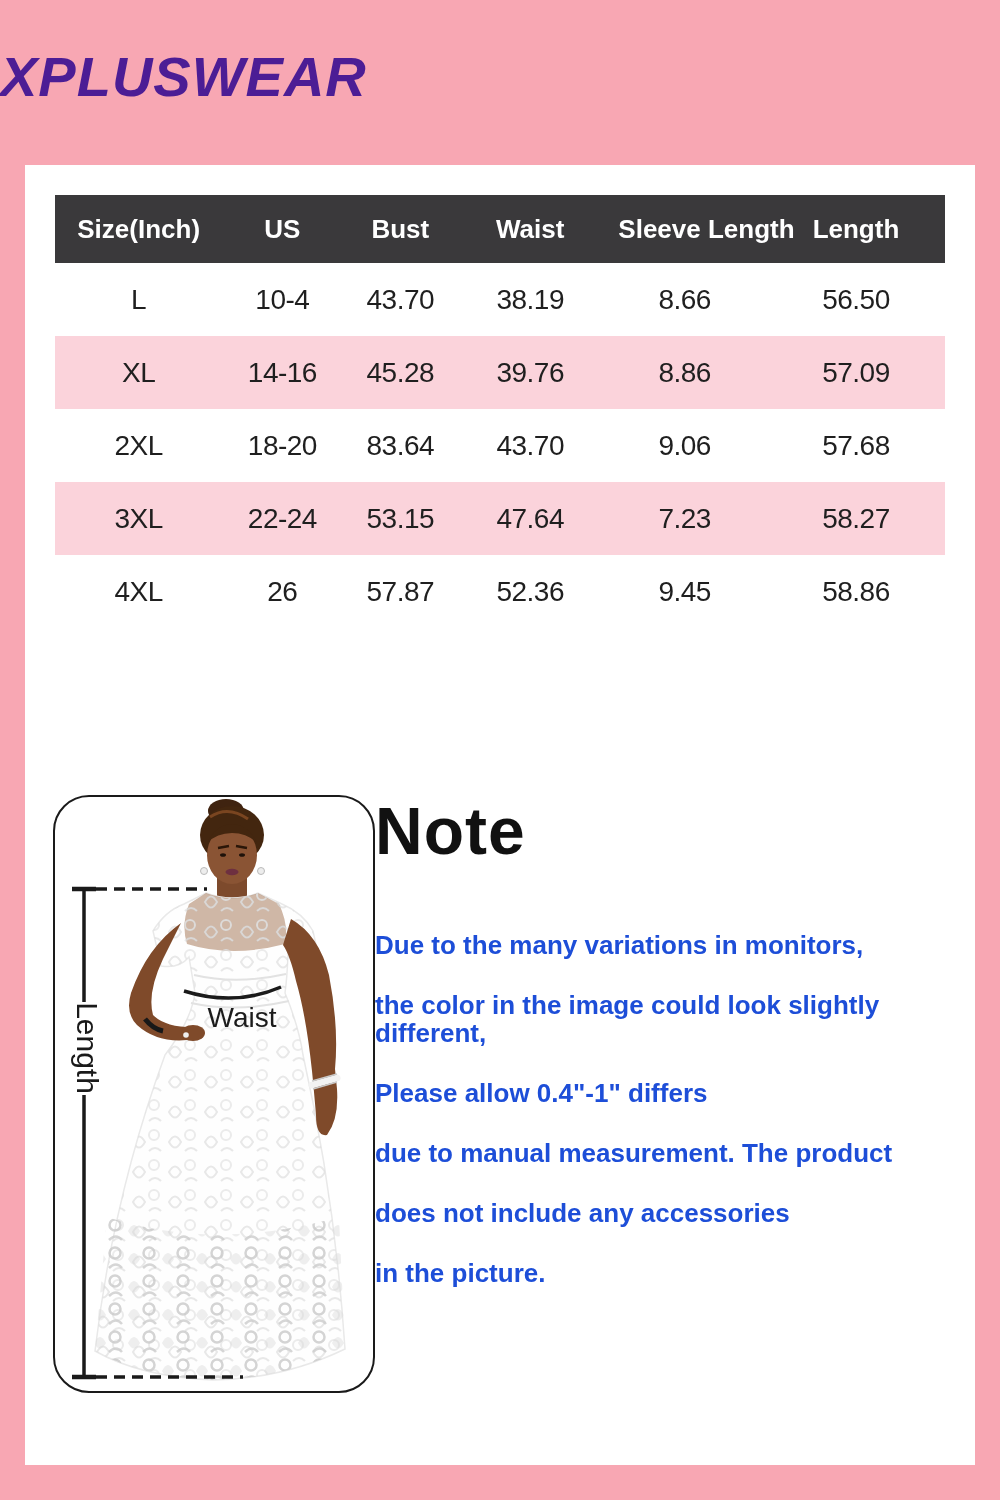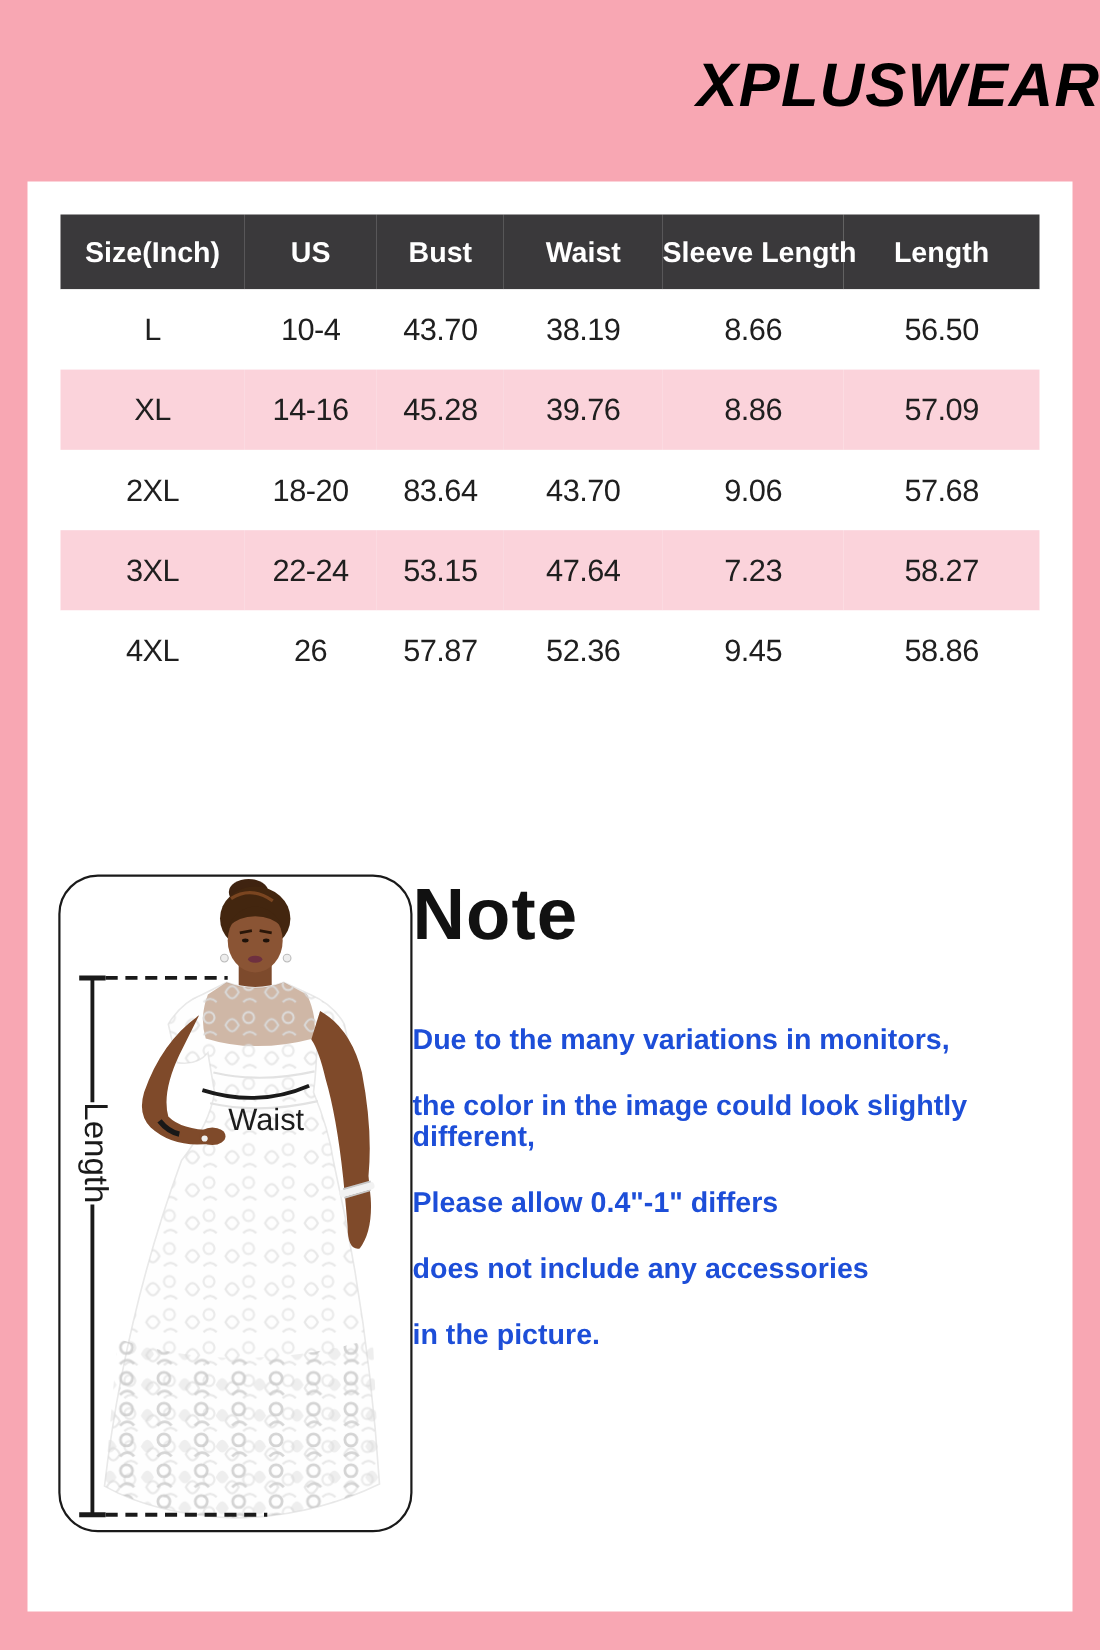--- a/index.html
+++ b/index.html
@@ -19,26 +19,26 @@
     width: 1000px;
     height: 1500px;
     background: var(--frame-pink);
     overflow: hidden;
   }
   .brand-logo {
     position: absolute;
     top: 44px;
     left: 0;
     width: 100%;
-    text-align: right;
+    text-align: left;
     font-size: 56px;
     font-weight: 700;
     font-style: italic;
     letter-spacing: 1px;
-    color: #000000;
+    color: #4c1d95;
   }
   .content {
     position: absolute;
     left: 25px;
     top: 165px;
     width: 950px;
     height: 1300px;
     background: #FFFFFF;
   }
   
@@ -54,21 +54,21 @@
     background: var(--header-dark);
     height: 68px;
   }
   table.size-table th {
     color: #FFFFFF;
     font-size: 26px;
     font-weight: 700;
     text-align: center;
     vertical-align: middle;
     white-space: nowrap;
-    padding: 0;
+    padding: 16px;
   }
   table.size-table tbody tr { height: 73px; background: #FFFFFF; }
   table.size-table tbody tr:nth-child(even) { background: var(--row-pink); }
   table.size-table td {
     font-size: 28px;
     font-weight: 400;
     color: #1F1F1F;
     text-align: center;
     vertical-align: middle;
     letter-spacing: -0.5px;
@@ -265,19 +265,20 @@
         <text x="187" y="230" text-anchor="middle" font-size="28" font-family="Liberation Sans, sans-serif" fill="#1C1C1C">Waist</text>
       </svg>
     </div>
 
     <div class="note">
       <h2 class="note-title">Note</h2>
       <div class="note-lines">
           <p>Due to the many variations in monitors,</p>
           <p>the color in the image could look slightly different,</p>
           <p>Please allow 0.4"-1" differs</p>
+          <p>due to manual measurement. The product</p>
           <p>does not include any accessories</p>
           <p>in the picture.</p>
         </div>
     </div>
 
   </div>
 </div>
 
 </body></html>

